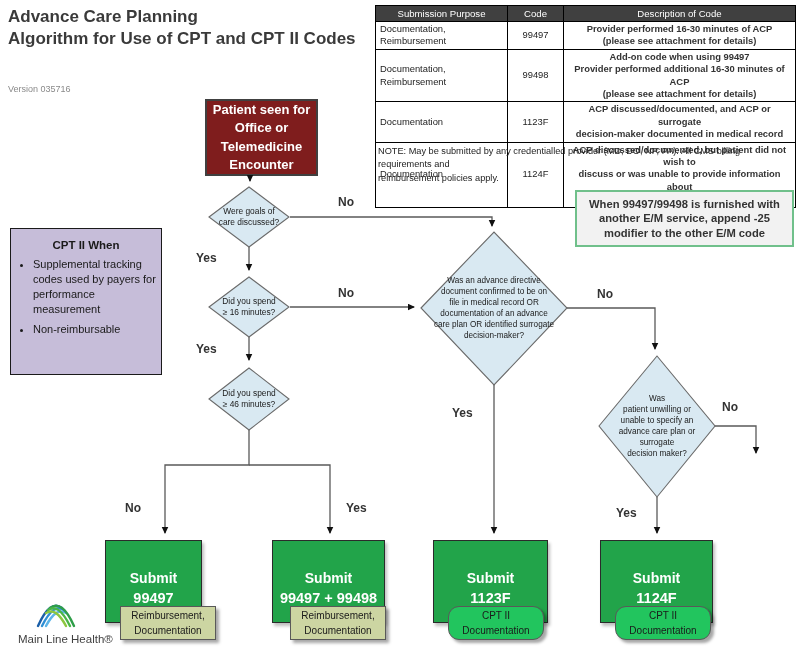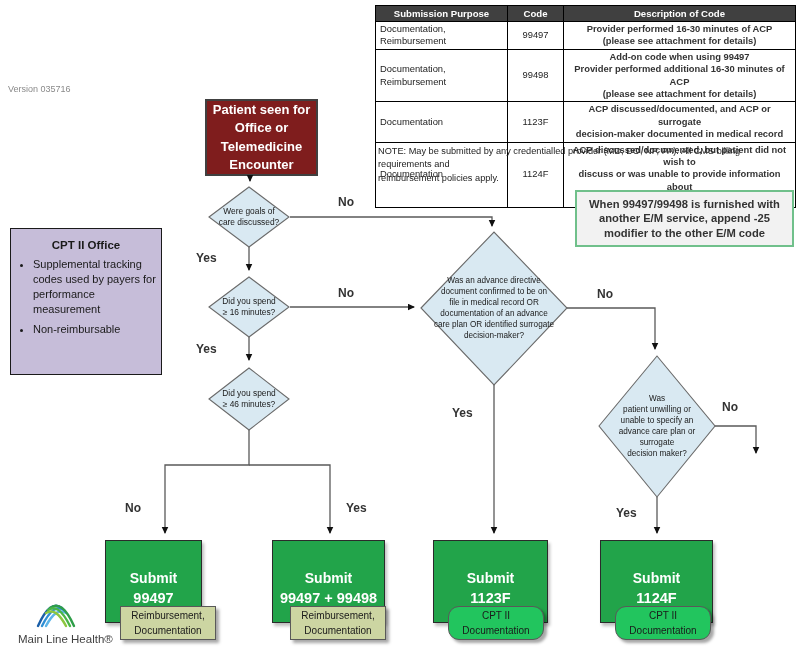--- a/index.html
+++ b/index.html
@@ -8,21 +8,21 @@
   .abs{position:absolute;}
   .pre{white-space:pre-line;}
 
   
   .title{left:8px;top:6px;width:360px;font-size:17px;font-weight:bold;color:#3a3a3a;line-height:1.28;}
   .subtitle{left:8px;top:52px;width:380px;font-size:11.3px;font-weight:600;font-style:italic;color:#2e74b5;line-height:1.35;}
   .version{left:8px;top:84px;font-size:9px;color:#8a8a8a;}
 
   
   .code-table{left:375px;top:5px;border-collapse:collapse;table-layout:fixed;width:420px;}
-  .code-table th{background:#404040;color:#fff;font-size:9.6px;font-weight:bold;border:1px solid #000;padding:2px 3px;text-align:center;margin-left:44px;}
+  .code-table th{background:#404040;color:#fff;font-size:9.6px;font-weight:normal;border:1px solid #000;padding:2px 3px;text-align:center;margin-left:44px;}
   .code-table td{border:1px solid #000;font-size:9.4px;padding:1px 4px;line-height:1.32;vertical-align:middle;}
   .td-purpose{text-align:left;}
   .td-code{text-align:center;}
   .td-desc{text-align:center;font-weight:600;color:#333;}
   .table-note{left:378px;top:145px;width:408px;font-size:9.2px;line-height:1.45;color:#222;}
 
   
   .cpt2-box{left:10px;top:228px;width:152px;height:147px;background:#c6bdd9;border:1.5px solid #1a1a1a;box-sizing:border-box;}
   .cpt2-title{margin:10px 8px 6px;text-align:center;font-size:11.5px;font-weight:bold;color:#1a1a1a;}
   .cpt2-box ul{margin:4px 4px 0 6px;padding-left:16px;font-size:11px;line-height:1.35;color:#1a1a1a;}
@@ -95,20 +95,24 @@
     </g>
     <g fill="#d9e9f2" stroke="#6a6a6a" stroke-width="1.1">
       <polygon points="209,217 249,187 289,217 249,247"></polygon>
       <polygon points="209,307 249,277 289,307 249,337"></polygon>
       <polygon points="209,399 249,368 289,399 249,430"></polygon>
       <polygon points="421,308 494,232 567,308 494,385"></polygon>
       <polygon points="599,426 657,356 715,426 657,497"></polygon>
     </g>
   </svg>
 
+  <div class="abs title">
+    <div>Advance Care Planning</div>
+    <div>Algorithm for Use of CPT and CPT II Codes</div>
+  </div>
   <div class="abs version">Version 035716</div>
 
   <table class="abs code-table">
     <colgroup>
         <col style="width:132px">
         <col style="width:56px">
         <col style="width:232px">
       </colgroup>
     <thead>
       <tr>
@@ -145,21 +149,21 @@
         <td class="td-desc pre">ACP discussed/documented, but patient did not wish to
 discuss or was unable to provide information about
 ACP or name surrogate decision maker</td>
       </tr>
     </tbody>
   </table>
   <div class="abs table-note pre">NOTE: May be submitted by any credentialled provider (MD, DO, NP, PA).  All CMS billing requirements and
 reimbursement policies apply.</div>
 
   <div class="abs cpt2-box">
-    <div class="cpt2-title">CPT II Office</div>
+    <div class="cpt2-title">CPT II When</div>
     <ul>
       <li>Supplemental tracking codes used by payers for performance measurement</li>
       <li>Non-reimbursable</li>
     </ul>
   </div>
 
   <div class="abs modifier-box">When 99497/99498 is furnished with another E/M service, append -25 modifier to the other E/M code</div>
 
   <div class="abs start-box pre">Patient seen for
 Office or

